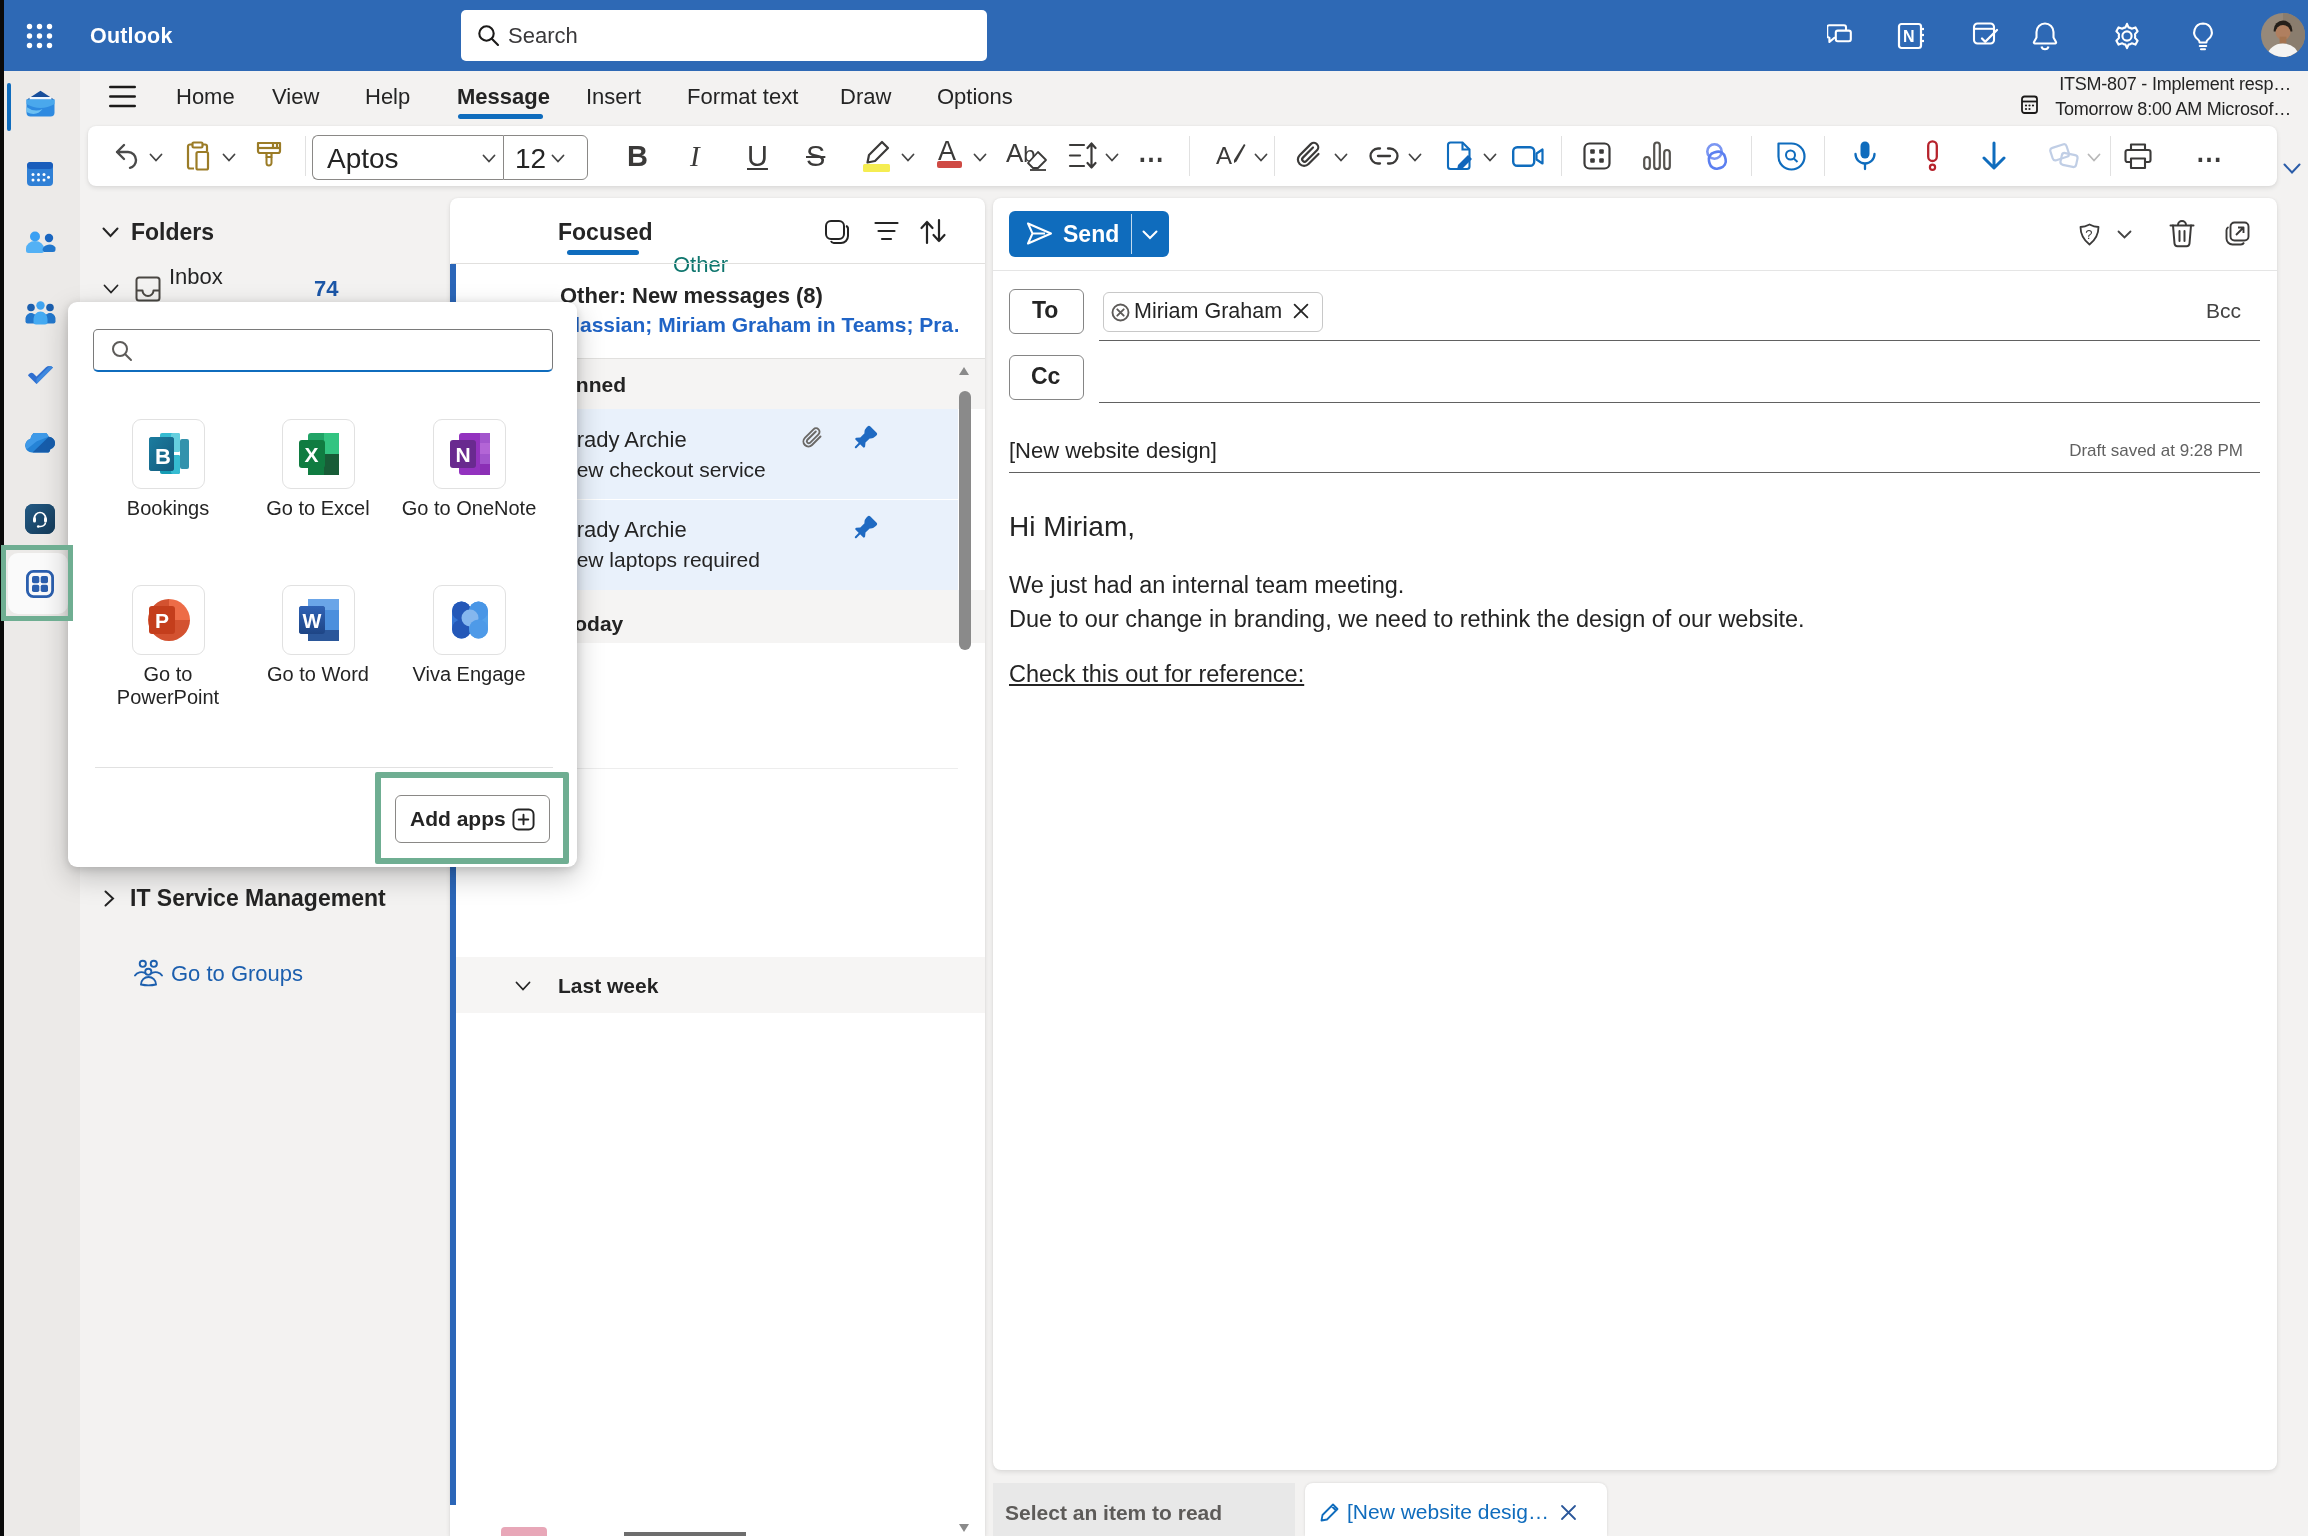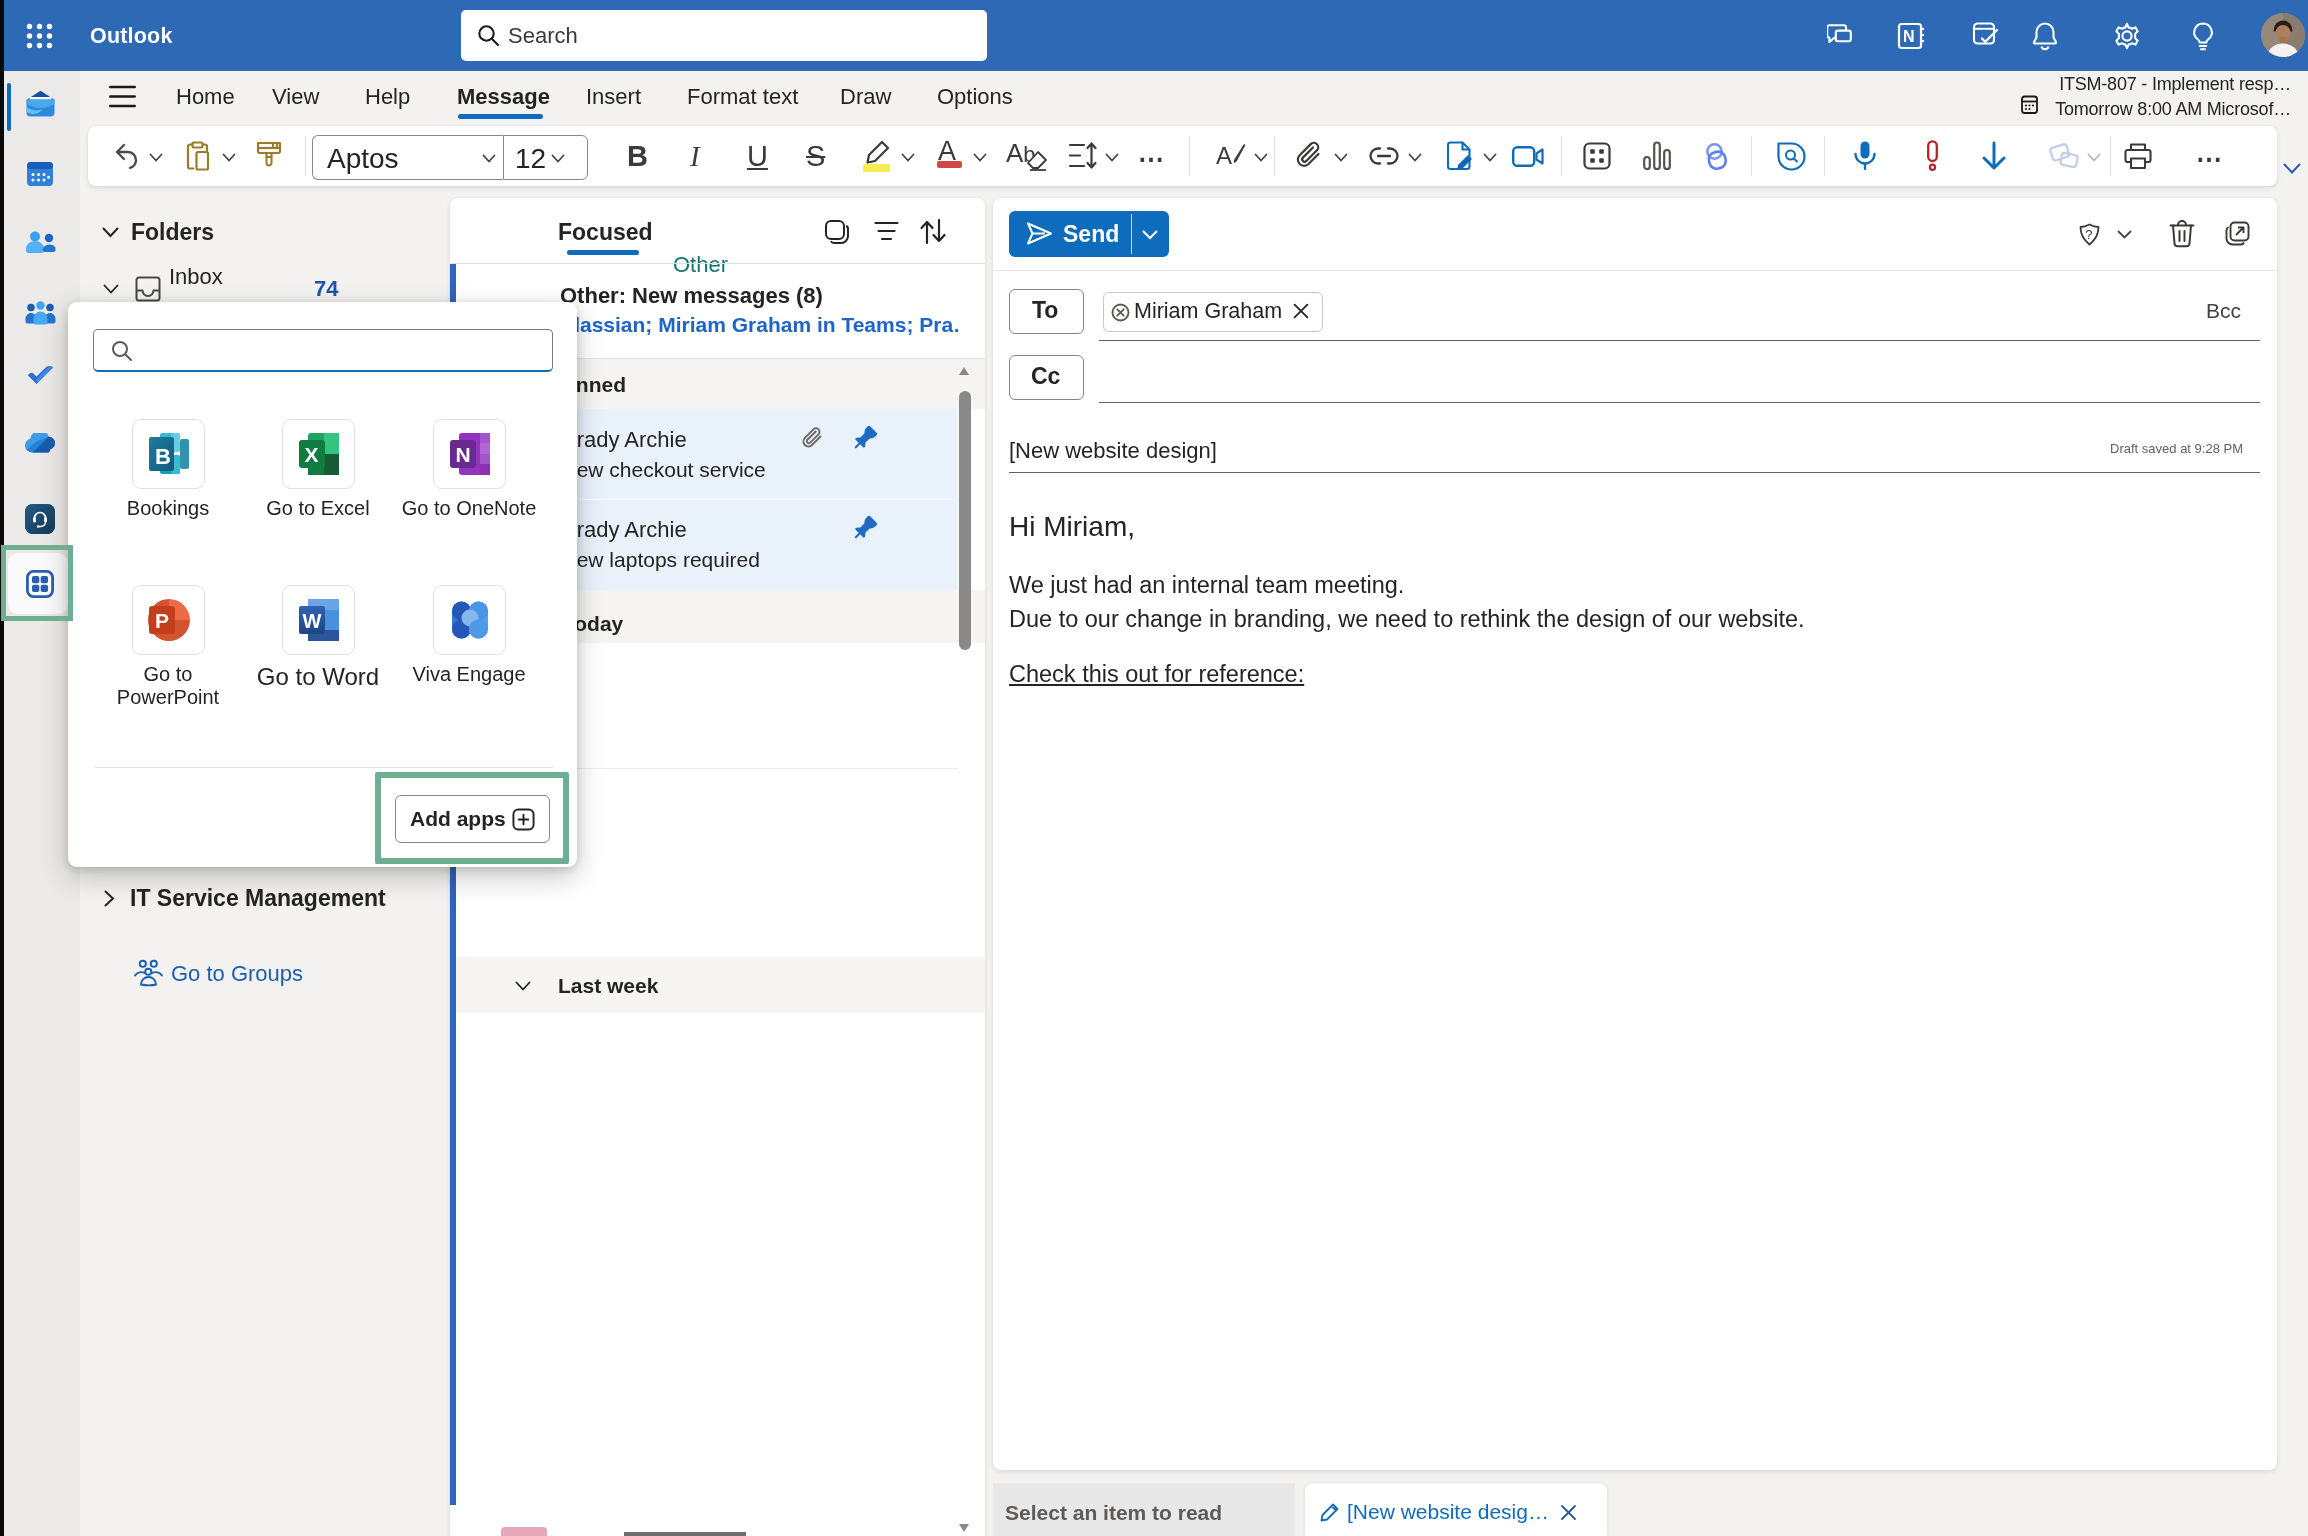--- a/index.html
+++ b/index.html
@@ -564,21 +564,21 @@
       <path d="M1.5 1.5 L13.5 13.5 M13.5 1.5 L1.5 13.5" stroke="#242424" stroke-width="1.7" stroke-linecap="round"></path>
     </svg>
   <div class="abs" style="left:2206px;top:299px;font-size:21px;color:#424242;">Bcc</div>
   <div class="abs" style="left:1099px;top:340px;width:1161px;height:1px;background:#616161;"></div>
 
   <div class="abs" style="left:1009px;top:355px;width:75px;height:45px;border:1.6px solid #858585;border-radius:6px;"></div>
   <div class="abs" style="left:1031px;top:363px;font-size:23px;font-weight:bold;color:#242424;">Cc</div>
   <div class="abs" style="left:1099px;top:402px;width:1161px;height:1px;background:#616161;"></div>
 
   <div class="abs" style="left:1009px;top:438px;font-size:22px;color:#242424;">[New website design]</div>
-  <div class="abs" style="left:2000px;top:441px;width:243px;text-align:right;font-size:13px;color:#616161;">Draft saved at 9:28 PM</div>
+  <div class="abs" style="left:2000px;top:441px;width:243px;text-align:right;font-size:17px;color:#616161;">Draft saved at 9:28 PM</div>
   <div class="abs" style="left:1009px;top:472px;width:1251px;height:1px;background:#616161;"></div>
 
   <div class="abs" style="left:1009px;top:511px;font-size:28px;color:#242424;">Hi Miriam,</div>
   <div class="abs" style="left:1009px;top:572px;font-size:23.5px;color:#242424;">We just had an internal team meeting.</div>
   <div class="abs" style="left:1009px;top:606px;font-size:23.5px;color:#242424;">Due to our change in branding, we need to rethink the design of our website.</div>
   <div class="abs" style="left:1009px;top:661px;font-size:23.5px;color:#242424;text-decoration:underline;">Check this out for reference:</div>
 </div>
 
 <div class="abs" style="left:993px;top:1483px;width:302px;height:53px;background:#e8e8e8;"></div>
 <div class="abs" style="left:1005px;top:1501px;font-size:21px;font-weight:bold;color:#5d5b59;">Select an item to read</div>
@@ -671,21 +671,21 @@
     <path d="M22 14 a9.5 9.5 0 0 1 19 0 v18 a9.5 9.5 0 0 1 -19 0 z" fill="#54a1ea"></path>
     <circle cx="31.5" cy="14" r="9.5" fill="#4996e6"></circle>
     <circle cx="23" cy="21" r="8.5" fill="#85b7ee"></circle>
     <circle cx="31.5" cy="32" r="9.5" fill="#4e9ae8"></circle>
   </svg>
 
   <div class="abs" style="left:68px;top:497px;width:200px;text-align:center;font-size:20px;color:#242424;">Bookings</div>
   <div class="abs" style="left:218px;top:497px;width:200px;text-align:center;font-size:20px;color:#242424;">Go to Excel</div>
   <div class="abs" style="left:369px;top:497px;width:200px;text-align:center;font-size:20px;color:#242424;">Go to OneNote</div>
   <div class="abs" style="left:68px;top:663px;width:200px;text-align:center;font-size:20px;color:#242424;">Go to<br>PowerPoint</div>
-  <div class="abs" style="left:218px;top:663px;width:200px;text-align:center;font-size:24px;color:#242424;">Go to Word</div>
+  <div class="abs" style="left:218px;top:663px;width:200px;text-align:center;font-size:20px;color:#242424;">Go to Word</div>
   <div class="abs" style="left:369px;top:663px;width:200px;text-align:center;font-size:20px;color:#242424;">Viva Engage</div>
 
   <div class="abs" style="left:95px;top:767px;width:458px;height:1px;background:#e1e1e1;"></div>
   <div class="abs" style="left:395px;top:795px;width:155px;height:48px;border:1.4px solid #8a8886;border-radius:6px;background:#fff;"></div>
   <div class="abs" style="left:410px;top:807px;font-size:21px;font-weight:bold;color:#242424;">Add apps</div>
   <svg class="abs" style="left:512px;top:808px;" width="23" height="23" viewBox="0 0 24 24">
     <rect x="1.5" y="1.5" width="21" height="21" rx="5" fill="none" stroke="#242424" stroke-width="2"></rect>
     <path d="M12 7 v10 M7 12 h10" stroke="#242424" stroke-width="2" stroke-linecap="round"></path>
   </svg>
 </div>

